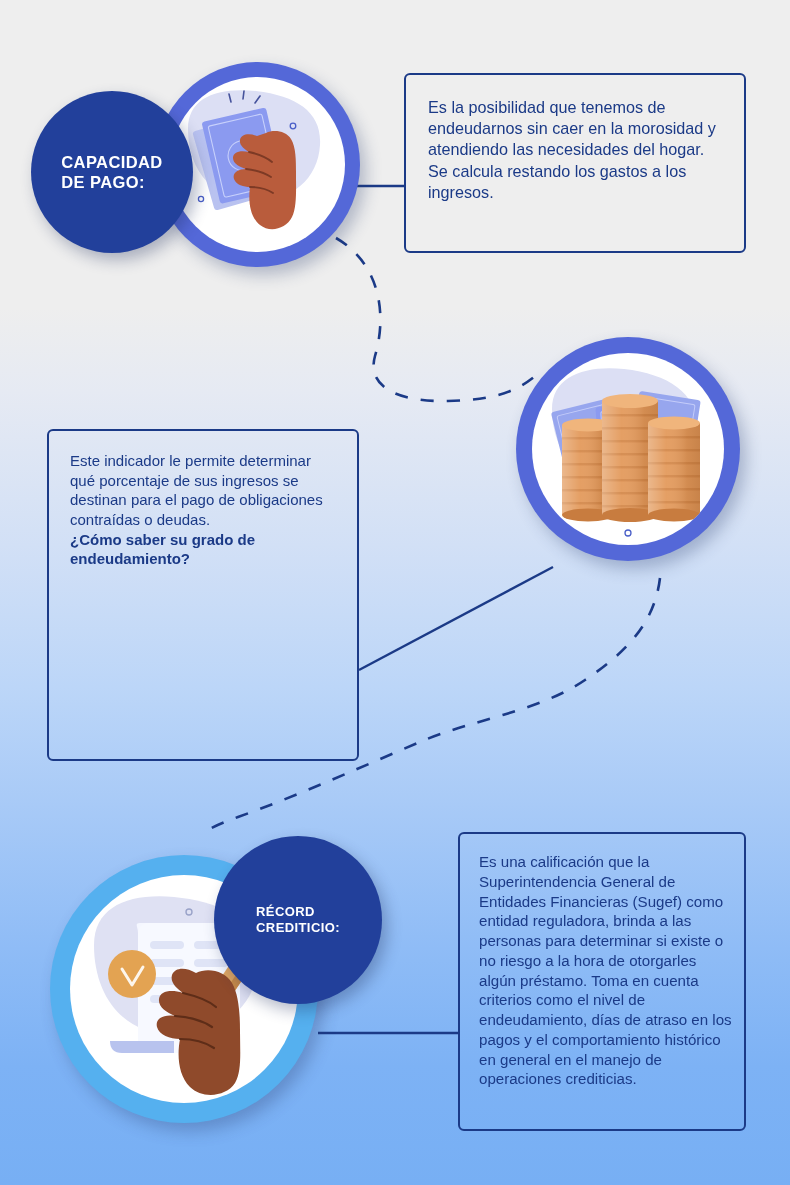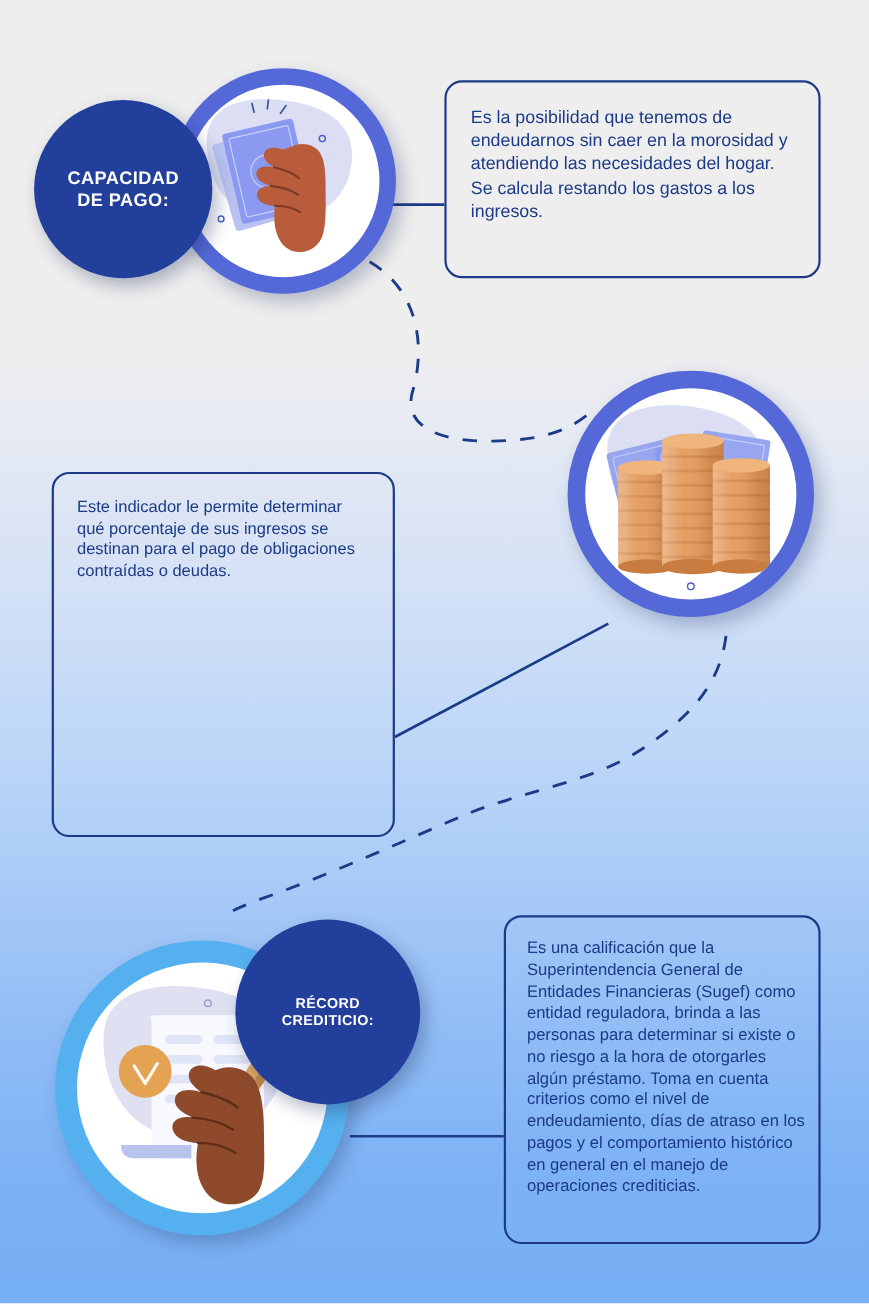--- a/index.html
+++ b/index.html
@@ -53,34 +53,34 @@
   
   .scene { position: absolute; left: 0; top: 0; width: 100%; height: 100%; }
 
   
   .badge {
     position: absolute;
     border-radius: 50%;
     display: flex;
     align-items: center;
     justify-content: center;
-    text-align: center;
+    text-align: left;
     color: #ffffff;
     font-weight: bold;
     letter-spacing: 0.4px;
     line-height: 1.22;
     box-shadow: 5px 7px 15px rgba(30,45,90,0.33);
   }
 
   
   .bubble {
     position: absolute;
     box-sizing: border-box;
     border: 2px solid #1b3a87;
-    border-radius: 16px;
+    border-radius: 6px;
     color: #1b3a87;
     line-height: 1.31;
     font-weight: 500;
   }
   .bubble p { margin: 0; }
   .bubble .b-strong { font-weight: bold; }
 
   .bubble-1 { left: 404px; top: 73px; width: 342px; height: 180px;
               padding: 22px 20px 0 22px; font-size: 16.2px; }
   .bubble-2 { left: 47px; top: 429px; width: 312px; height: 332px;
@@ -251,20 +251,21 @@
           </linearGradient>
         </defs>
 
         <circle cx="96" cy="180" r="3" fill="none" stroke="#4a5fc8" stroke-width="1.3"></circle>
       </svg>
     </div>
   </div>
 
   <div class="bubble bubble-2">
     <p>Este indicador le permite determinar qué porcentaje de sus ingresos se destinan para el pago de obligaciones contraídas o deudas.</p>
+    <p class="b-strong">¿Cómo saber su grado de endeudamiento?</p>
   </div>
 
   <div class="circle-group" style="left:50px; top:855px; width:268px; height:268px;">
     <div class="ring ring-outer" style="left:0;top:0;width:268px;height:268px;background:#55b0ef;"></div>
     <div class="ring-inner-white" style="left:20px;top:20px;width:228px;height:228px;">
       <svg class="scene" viewBox="0 0 228 228" xmlns="http://www.w3.org/2000/svg">
 
         <path d="M24 70 C24 32 58 18 104 22 C156 27 190 48 188 90
                  C186 132 150 160 104 160 C56 160 24 124 24 70 Z" fill="#dfe1f3"></path>
 

